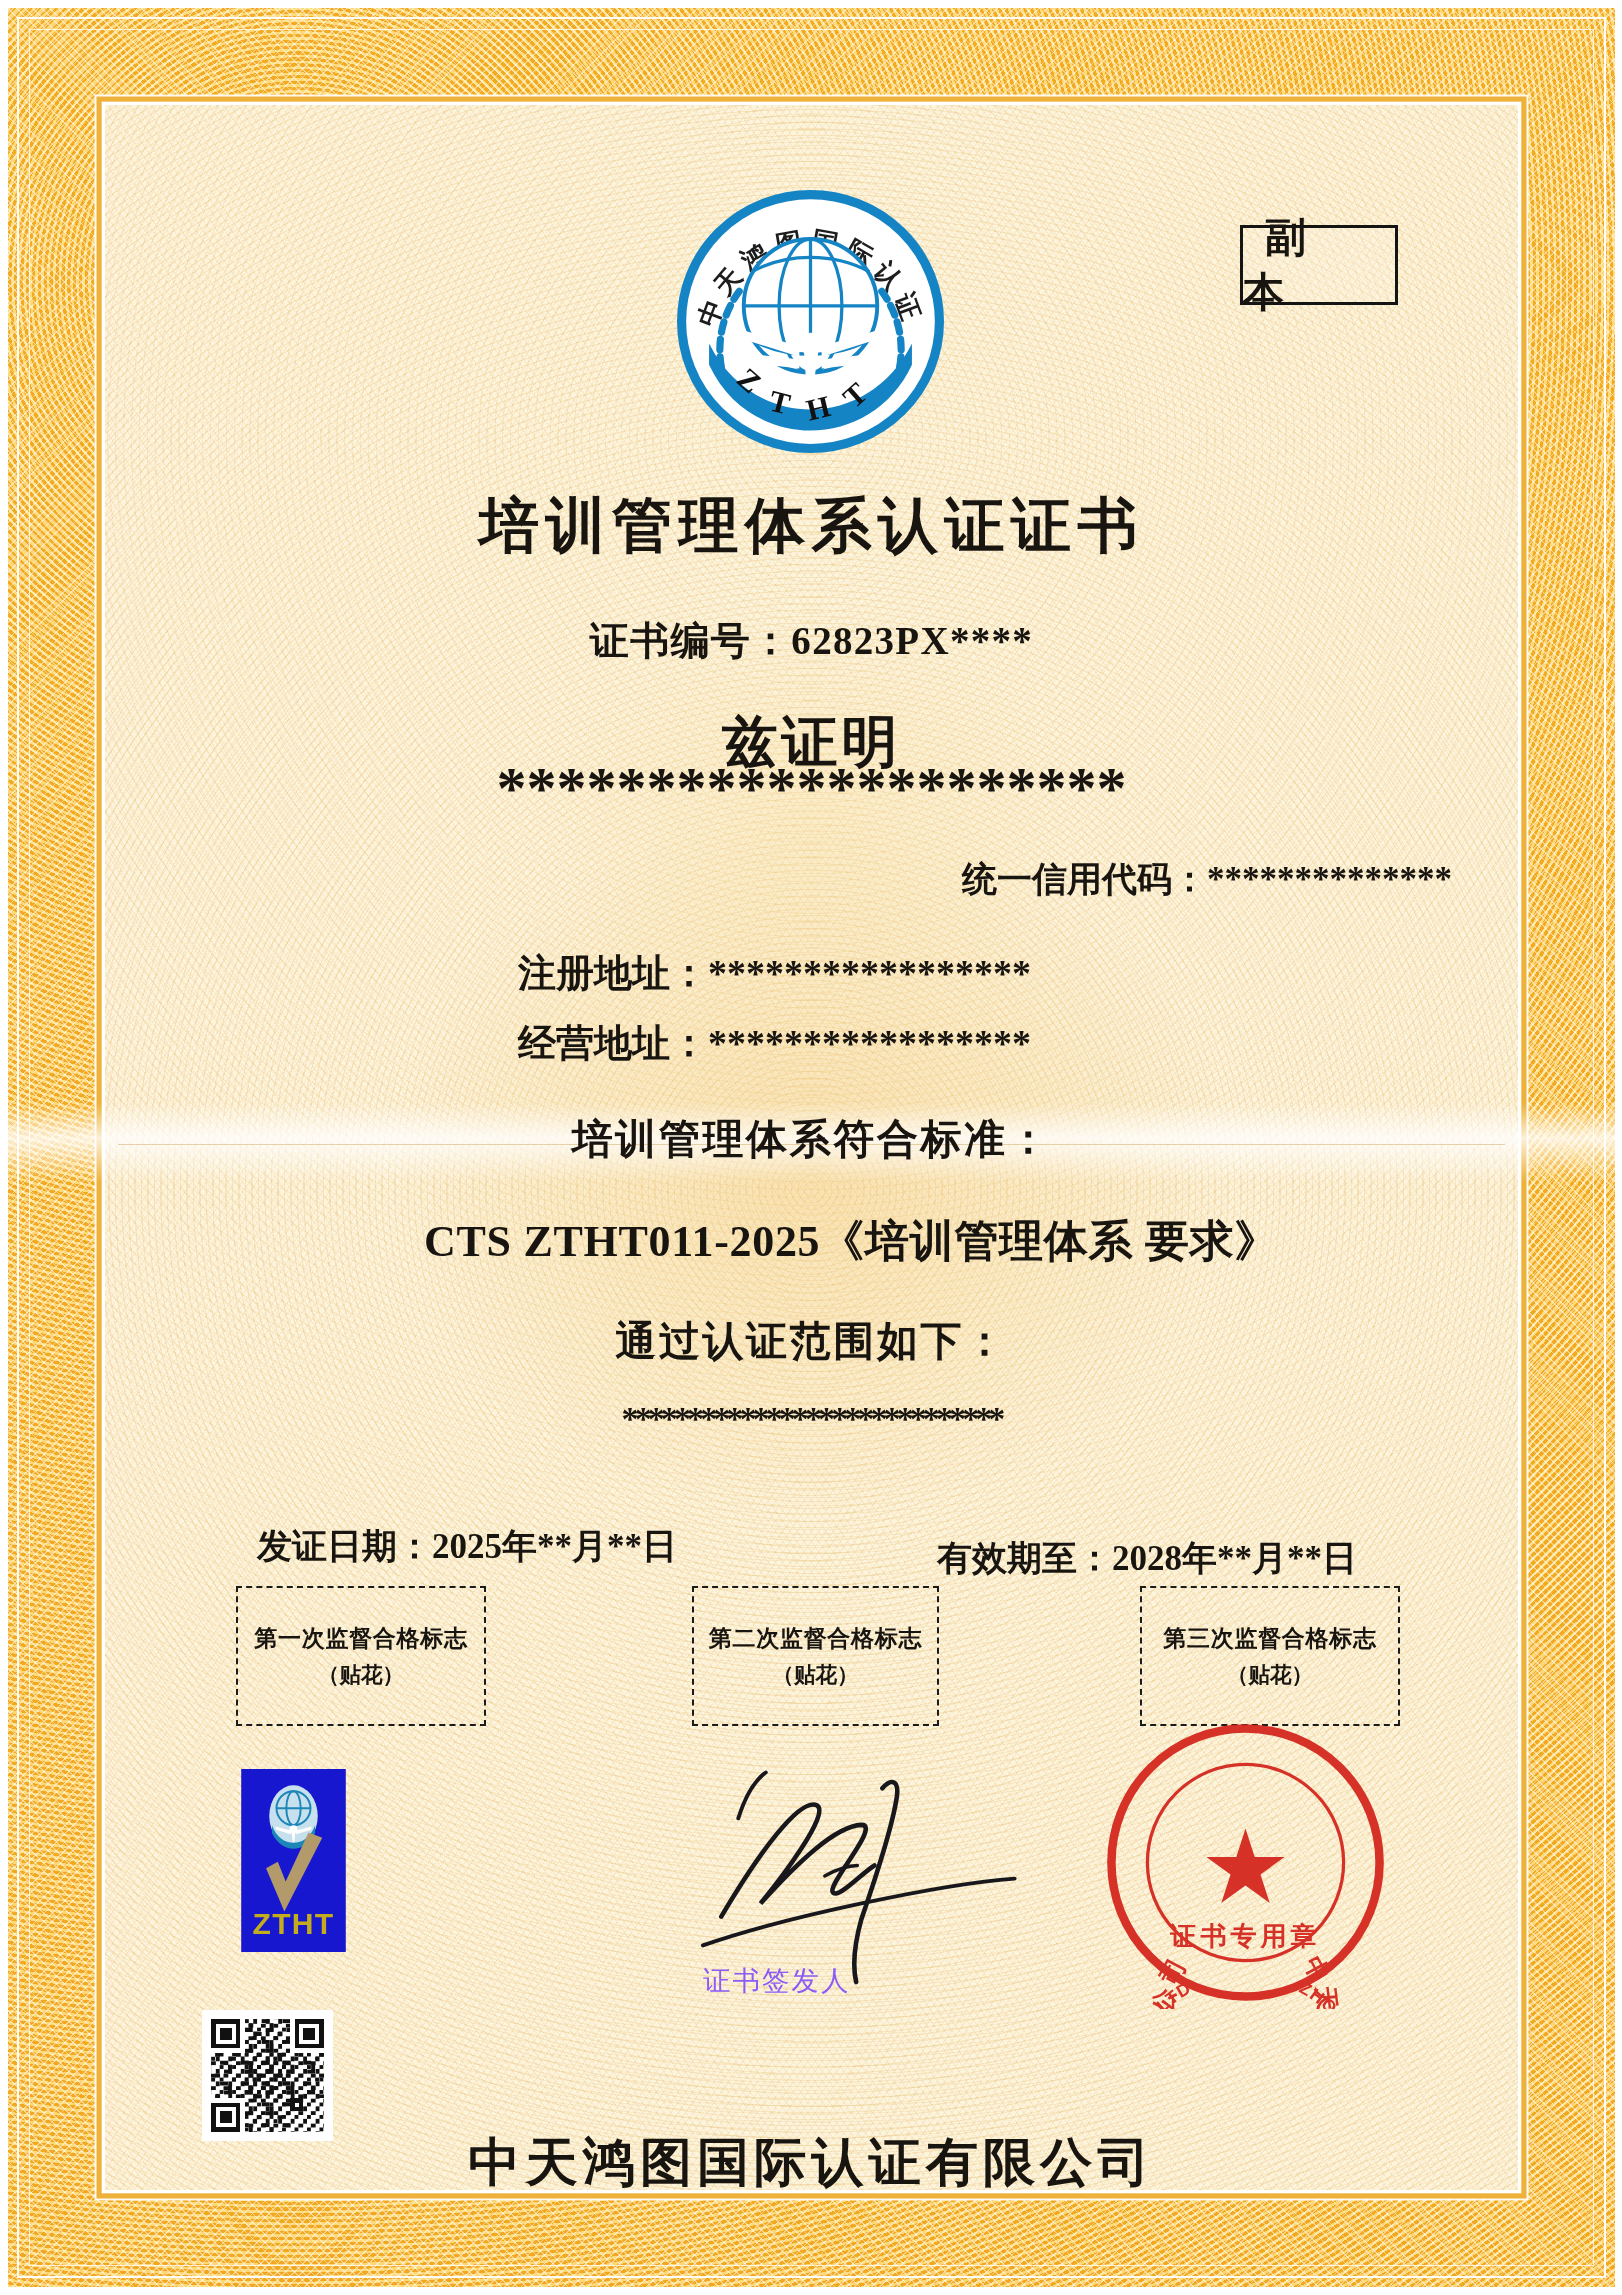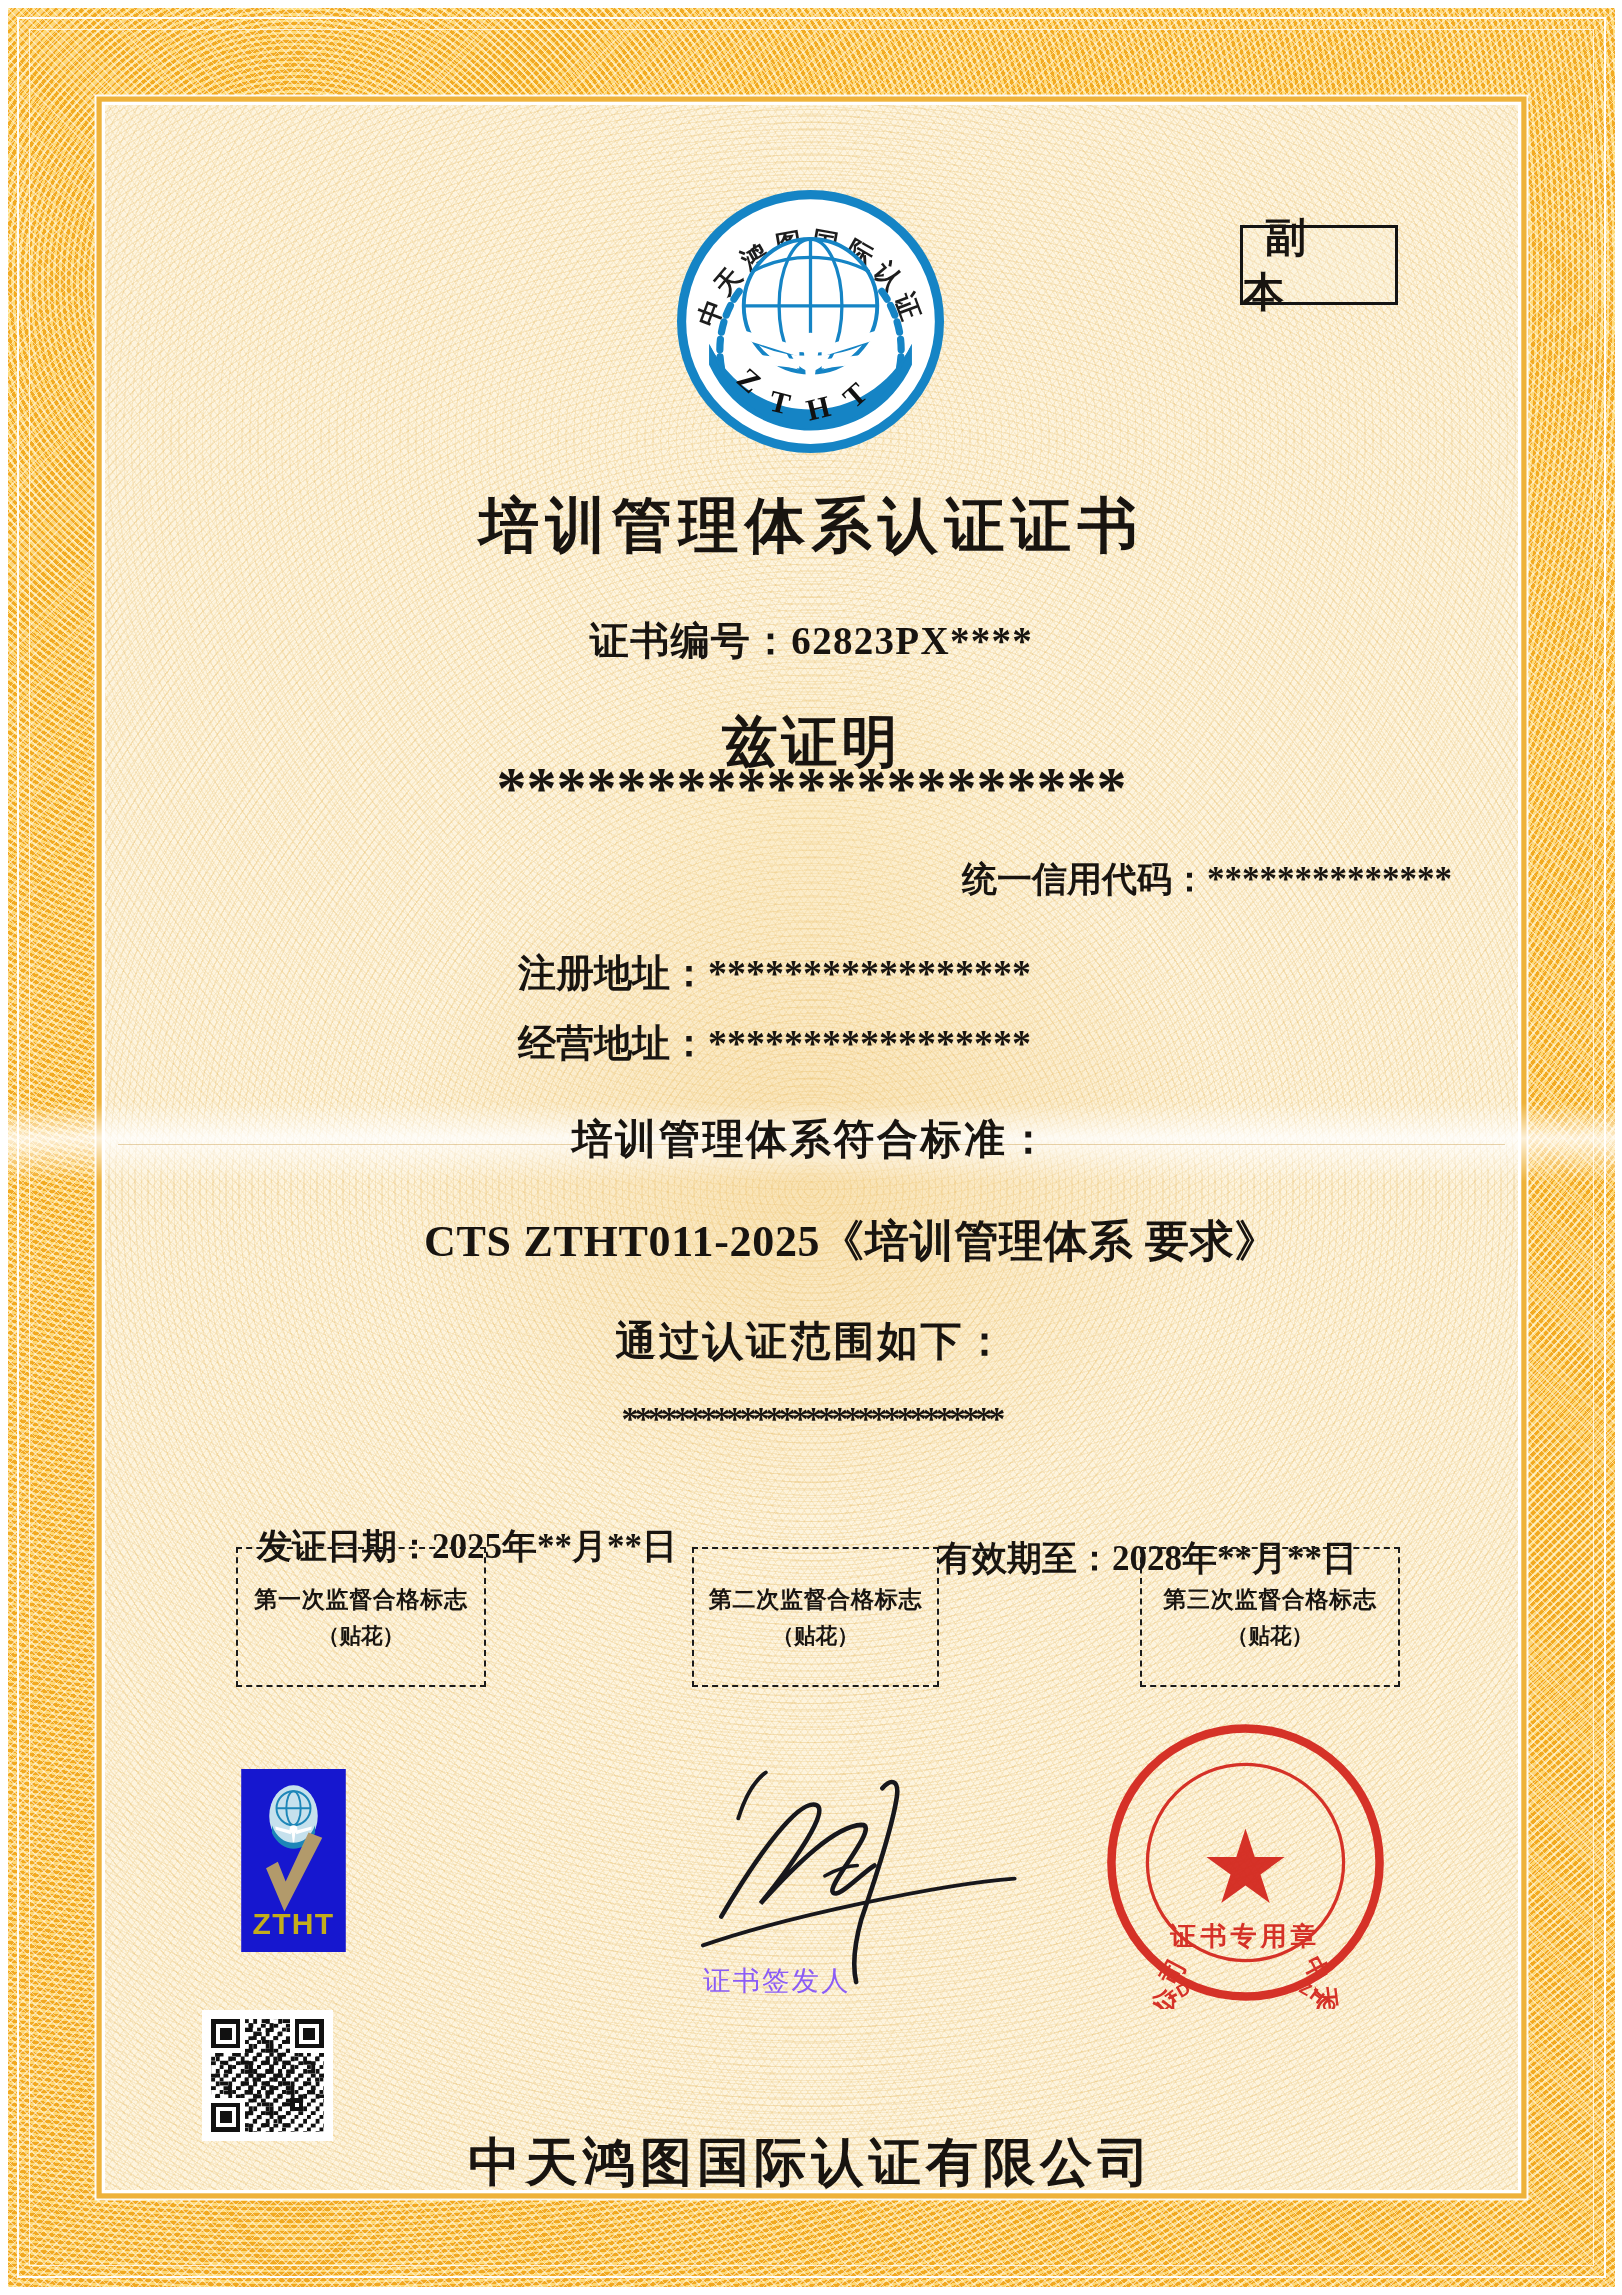--- a/index.html
+++ b/index.html
@@ -38,21 +38,21 @@
   .attest{top:705px;font-size:56px;font-weight:700;letter-spacing:3.9px;}
   .orgstars{top:754px;font-size:60px;font-weight:700;letter-spacing:0px;}
   .credit{position:absolute;top:856px;right:171px;font-size:35px;font-weight:700;}
   .addr{position:absolute;left:518px;font-size:38px;font-weight:700;}
   .stdcap{top:1112px;font-size:41px;font-weight:700;letter-spacing:2.6px;}
   .stdline{top:1212px;font-size:44px;font-weight:700;letter-spacing:0.7px;padding-left:40px;}
   .scopecap{top:1314px;font-size:41px;font-weight:700;letter-spacing:2.6px;}
   .scopestars{top:1400px;font-size:34px;font-weight:700;letter-spacing:-3.9px;}
   .dateline{position:absolute;top:1523px;font-size:35px;font-weight:700;}
 
-  .supbox{position:absolute;top:1547px;height:140px;border:2px dashed #1b1b1b;box-sizing:border-box;
+  .supbox{position:absolute;top:1586px;height:140px;border:2px dashed #1b1b1b;box-sizing:border-box;
     display:flex;flex-direction:column;align-items:center;justify-content:center;gap:5.2px;}
   .supbox .l1{font-size:23px;font-weight:700;letter-spacing:0.7px;}
   .supbox .l2{font-size:21.6px;font-weight:700;}
 
   .badge{position:absolute;left:1240px;top:225px;width:158px;height:80px;border:3.3px solid #141414;
     box-sizing:border-box;display:flex;align-items:center;justify-content:center;
     font-size:41px;font-weight:700;letter-spacing:22px;text-indent:22px;background:rgba(253,244,222,.25);}
 
   .signer{position:absolute;left:703px;top:1963px;font-size:27.5px;color:#8b5cf6;letter-spacing:2px;}
 

